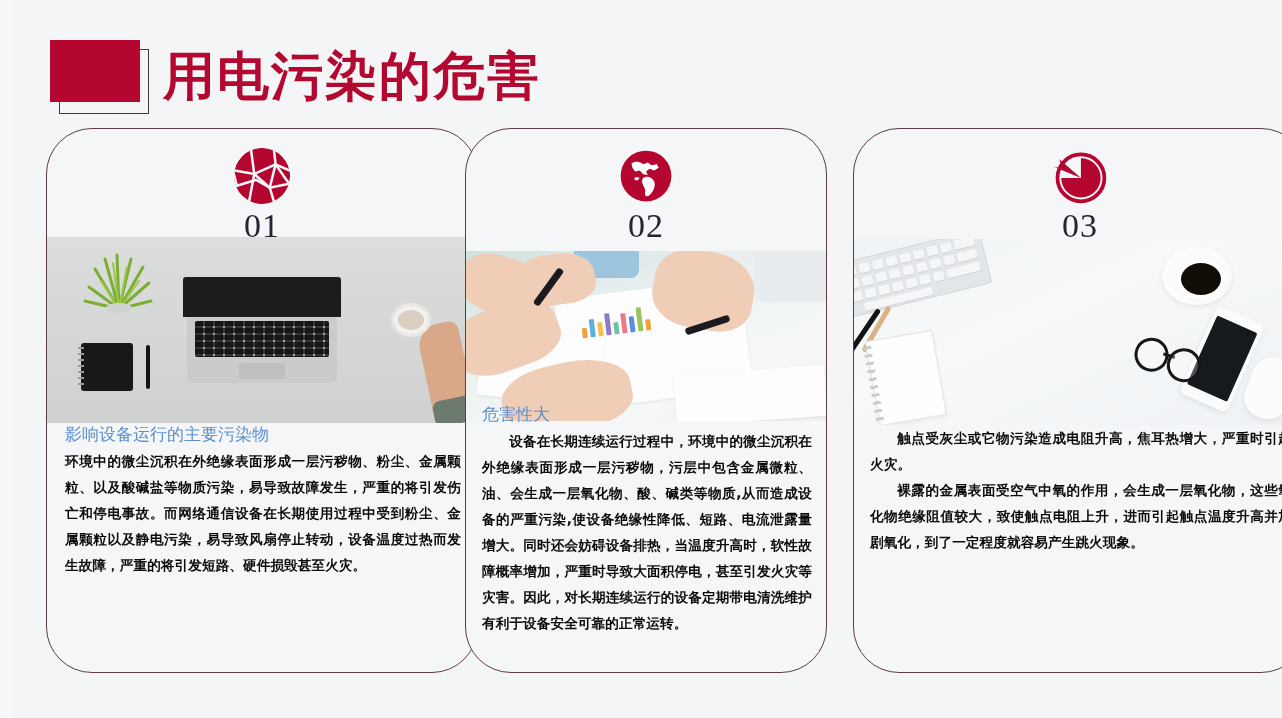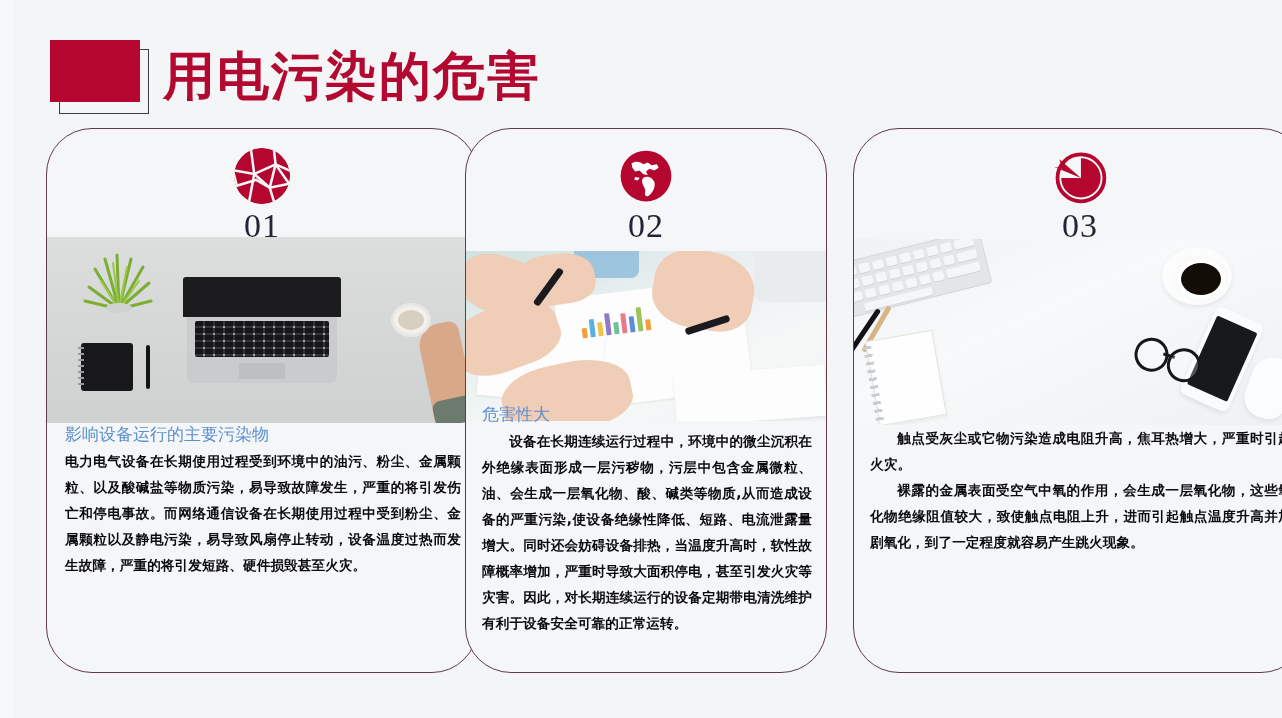--- a/index.html
+++ b/index.html
@@ -206,21 +206,21 @@
             <div class="sleeve"></div>
           </div>
         <div class="cup">
             <div class="cup-in"></div>
           </div>
       </div>
     </div>
 
     <div class="card-body">
       <p class="sub">影响设备运行的主要污染物</p>
-      <p class="para">电力电气设备在长期使用过程受到环境中的油污、粉尘、金属颗粒、以及酸碱盐等物质污染，易导致故障发生，严重的将引发伤亡和停电事故。而网络通信设备在长期使用过程中受到粉尘、金属颗粒以及静电污染，易导致风扇停止转动，设备温度过热而发生故障，严重的将引发短路、硬件损毁甚至火灾。</p>
+      <p class="para">环境中的微尘沉积在外绝缘表面形成一层污秽物、粉尘、金属颗粒、以及酸碱盐等物质污染，易导致故障发生，严重的将引发伤亡和停电事故。而网络通信设备在长期使用过程中受到粉尘、金属颗粒以及静电污染，易导致风扇停止转动，设备温度过热而发生故障，严重的将引发短路、硬件损毁甚至火灾。</p>
     </div>
   </div>
 
   <div class="card card2">
     <div class="icon-wrap">
       <svg width="58" height="58" viewBox="0 0 64 64">
         <circle cx="32" cy="32" r="28" fill="#b5062f"></circle>
         <path d="M16 18 C20 15 26 16 29 19 L34 17 L38 20 L44 19 L46 23 L41 26 L36 24 L32 27 L34 31 L29 30 L25 26 L20 27 L17 23 Z" fill="#ffffff"></path>
         <path d="M31 33 C35 32 39 34 41 38 C43 43 40 49 36 53 C33 56 30 54 31 50 C32 46 29 44 28 40 C27 36 28 34 31 33 Z" fill="#ffffff"></path>
         <path d="M20 33 L25 34 L23 37 L19 36 Z" fill="#ffffff"></path>

